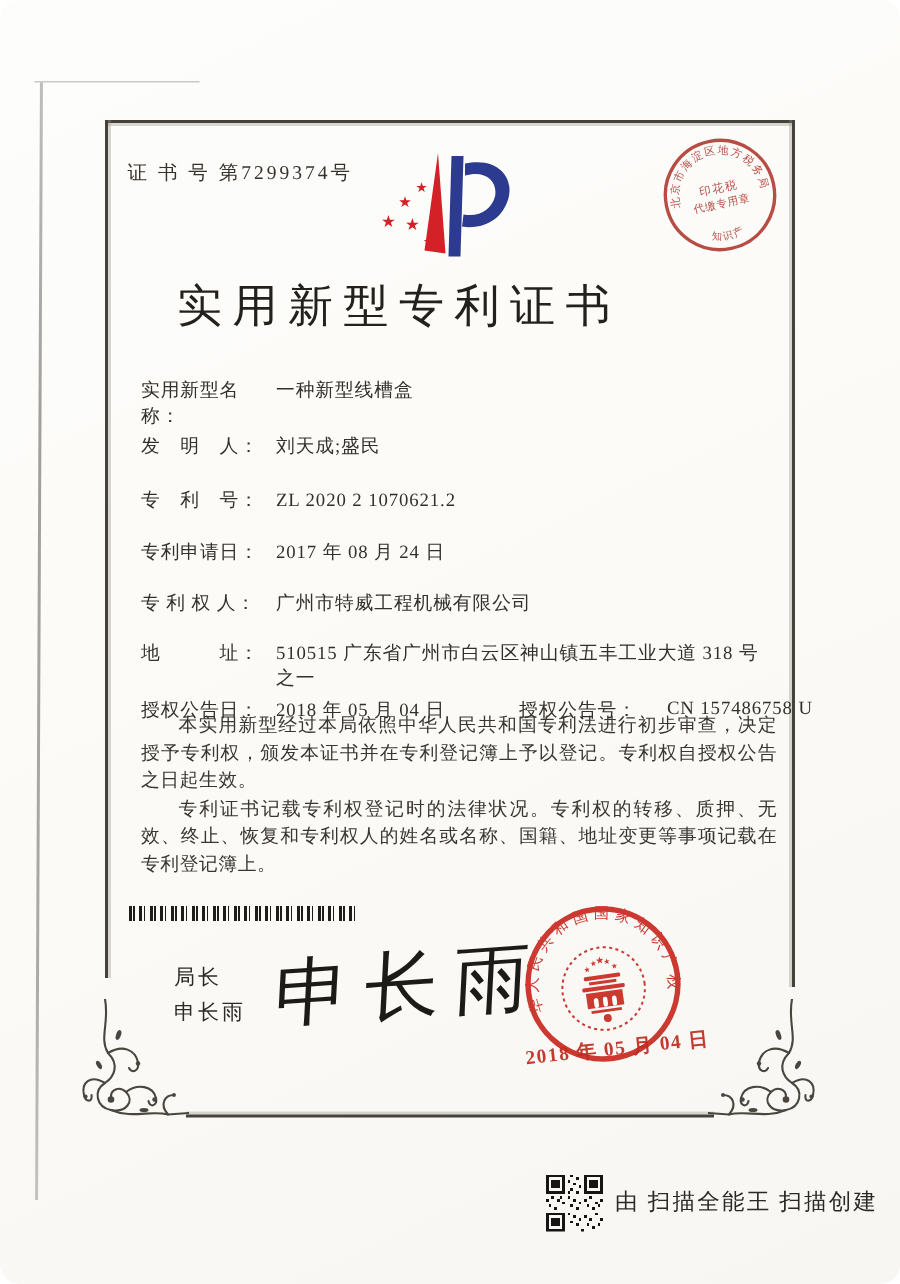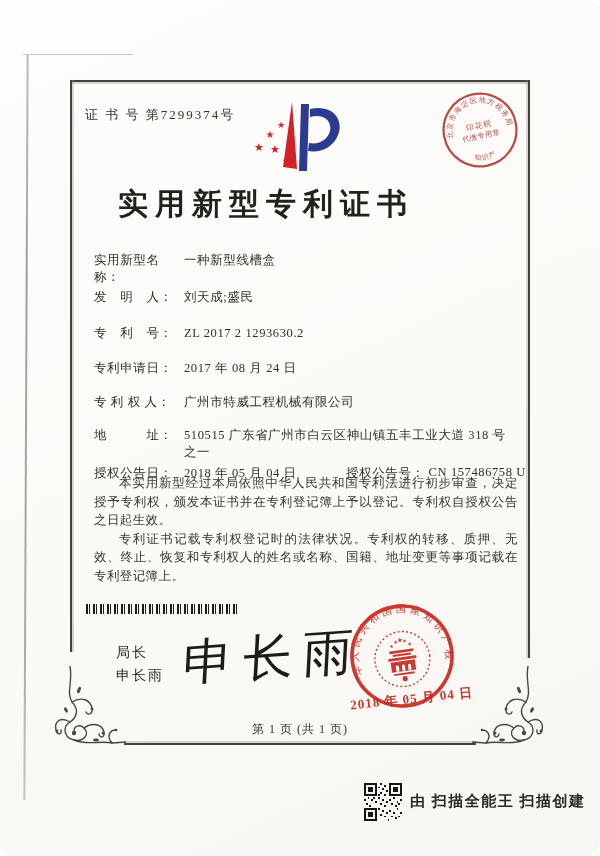--- a/index.html
+++ b/index.html
@@ -15,48 +15,48 @@
   
   .bline{position:absolute;background:#45423c;}
   .b-top{left:70px;top:80px;width:460px;height:2px;box-shadow:0 2px 0 rgba(150,144,132,.35);}
   .b-left{left:70px;top:80px;width:2px;height:572px;box-shadow:2px 0 0 rgba(150,144,132,.35);}
   .b-right{left:528px;top:80px;width:2px;height:578px;box-shadow:-2px 0 0 rgba(150,144,132,.35);}
   .b-bottom{left:124px;top:743px;width:352px;height:2px;box-shadow:0 -2px 0 rgba(150,144,132,.35);}
   .cert-no{position:absolute;left:85px;top:106px;font-size:13px;letter-spacing:2px;color:#35322d;}
   .logo{position:absolute;left:250px;top:101px;width:92px;height:78px;}
   .tax-stamp{position:absolute;left:440px;top:90px;width:80px;height:80px;transform:rotate(-12deg);opacity:.88;}
   .title{position:absolute;left:70px;top:184px;width:392px;text-align:center;
-    font-size:30px;font-weight:bold;letter-spacing:7px;color:#23211d;}
+    font-size:30px;font-weight:normal;letter-spacing:7px;color:#23211d;}
   
   .row{position:absolute;left:94px;width:430px;font-size:12.5px;letter-spacing:.6px;color:#33302a;}
   .row .lab{display:inline-block;width:90px;vertical-align:top;}
   .row .val{display:inline-block;width:332px;vertical-align:top;line-height:17px;}
   .r-name{top:252px}.r-inv{top:289px}.r-pno{top:325px}.r-app{top:360px}
   .r-pat{top:394px}.r-addr{top:427px}.r-grant{top:465px}
   .grant2{position:absolute;left:252px;top:0;white-space:nowrap;}
-  .grant2 .lab{width:auto;margin-right:4px;}
+  .grant2 .lab{width:auto;margin-right:20px;}
   
   .paras{position:absolute;left:94px;top:474px;width:424px;font-size:12.5px;
     line-height:18.6px;text-align:justify;color:#3a362f;letter-spacing:.4px;}
   .paras p{margin:0;text-indent:2em;}
   .barcode{position:absolute;left:86px;top:604px;width:154px;height:10px;
     background:repeating-linear-gradient(90deg,#1f1d1b 0 2px,#fbfaf7 2px 3px,#1f1d1b 3px 4px,#fbfaf7 4px 7px,#1f1d1b 7px 9px,#fbfaf7 9px 10px,#1f1d1b 10px 11px,#fbfaf7 11px 14px);}
   .director{position:absolute;left:116px;top:641px;font-size:14px;letter-spacing:2px;color:#2d2a25;line-height:23px;}
   .signature{position:absolute;left:183px;top:624px;font-size:50px;color:#1d1b18;
     letter-spacing:10px;transform:rotate(-4deg) skewX(-7deg);white-space:nowrap;}
   .office-seal{position:absolute;left:348px;top:602px;width:108px;height:108px;transform:rotate(-8deg);opacity:.9;}
   .seal-date{position:absolute;left:350px;top:690px;font-size:13px;color:#bf2a1f;
     letter-spacing:1px;transform:rotate(-6deg);white-space:nowrap;font-weight:bold;opacity:.92;}
   .footer-page{position:absolute;left:70px;top:721px;width:460px;text-align:center;
     font-size:12px;letter-spacing:1px;color:#36332d;}
   .flourish{position:absolute;width:80px;height:90px;}
   .fl-left{left:46px;top:666px;}
   .fl-right{left:472px;top:666px;transform:scaleX(-1);}
   .qr{position:absolute;left:364px;top:783px;width:38px;height:38px;}
-  .scan-credit{position:absolute;left:410px;top:792px;font-size:15px;font-weight:bold;
+  .scan-credit{position:absolute;left:410px;top:792px;font-size:15px;font-weight:normal;
     letter-spacing:1.5px;color:#2b2925;}
   .red{fill:#c8251c;}
 </style>
 </head>
 <body>
 
 <div class="sheet">
 
   <div class="scan-edge-left"></div>
   <div class="scan-edge-top"></div>
@@ -142,21 +142,21 @@
 
   <div class="title">实用新型专利证书</div>
 
   <div class="row r-name">
     <span class="lab">实用新型名称：</span><span class="val">一种新型线槽盒</span>
   </div>
   <div class="row r-inv">
     <span class="lab">发　明　人：</span><span class="val">刘天成;盛民</span>
   </div>
   <div class="row r-pno">
-    <span class="lab">专　利　号：</span><span class="val">ZL 2017 2 1293630.2</span>
+    <span class="lab">专　利　号：</span><span class="val">ZL 2020 2 1070621.2</span>
   </div>
   <div class="row r-app">
     <span class="lab">专利申请日：</span><span class="val">2017 年 08 月 24 日</span>
   </div>
   <div class="row r-pat">
     <span class="lab">专 利 权 人：</span><span class="val">广州市特威工程机械有限公司</span>
   </div>
   <div class="row r-addr">
     <span class="lab">地　　　址：</span><span class="val">510515 广东省广州市白云区神山镇五丰工业大道 318 号之一</span>
   </div>
@@ -205,21 +205,20 @@
       <circle cx="53" cy="75.5" r="2.6"></circle>
     </g>
     <g fill="#fdfdfb">
       <rect x="45.5" y="61.5" width="3" height="6.5" rx="1.5"></rect>
       <rect x="51.5" y="61.5" width="3" height="6.5" rx="1.5"></rect>
       <rect x="57.5" y="61.5" width="3" height="6.5" rx="1.5"></rect>
     </g>
   </svg>
   <div class="seal-date">2018 年 05 月 04 日</div>
 
-  <div class="footer-page">第 1 页 (共 1 页)</div>
 
   <svg class="qr" viewBox="0 0 21 21" shape-rendering="crispEdges">
     <g fill="#161514">
       <path fill-rule="evenodd" d="M0 0h7v7H0zM1 1h5v5H1z"></path>
         <rect x="2" y="2" width="3" height="3"></rect>
       <path fill-rule="evenodd" d="M14 0h7v7h-7zM15 1h5v5h-5z"></path>
         <rect x="16" y="2" width="3" height="3"></rect>
       <path fill-rule="evenodd" d="M0 14h7v7H0zM1 15h5v5H1z"></path>
         <rect x="2" y="16" width="3" height="3"></rect>
       <path d="M9 0h1v1H9zM11 1h1v1h-1zM8 2h1v1H8zM10 3h1v1h-1zM12 4h1v1h-1zM9 5h1v1H9zM8 6h1v1H8zM11 6h1v1h-1zM2 8h1v1H2zM5 8h1v1H5zM0 9h1v1H0zM4 9h1v1H4zM6 10h1v1H6zM1 11h1v1H1zM3 12h1v1H3zM8 8h1v1H8zM10 9h1v1h-1zM12 10h1v1h-1zM9 11h1v1H9zM11 12h1v1h-1zM14 9h1v1h-1zM16 8h1v1h-1zM18 10h1v1h-1zM20 9h1v1h-1zM15 11h1v1h-1zM17 12h1v1h-1zM19 11h1v1h-1zM8 14h1v1H8zM10 15h1v1h-1zM12 16h1v1h-1zM9 17h1v1H9zM11 18h1v1h-1zM14 15h1v1h-1zM16 16h1v1h-1zM18 14h1v1h-1zM20 16h1v1h-1zM15 18h1v1h-1zM17 19h1v1h-1zM13 20h1v1h-1zM19 18h1v1h-1z"></path>

